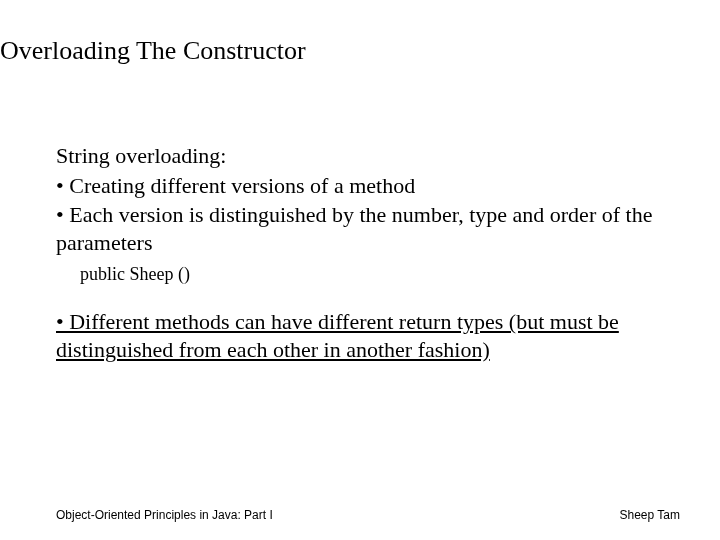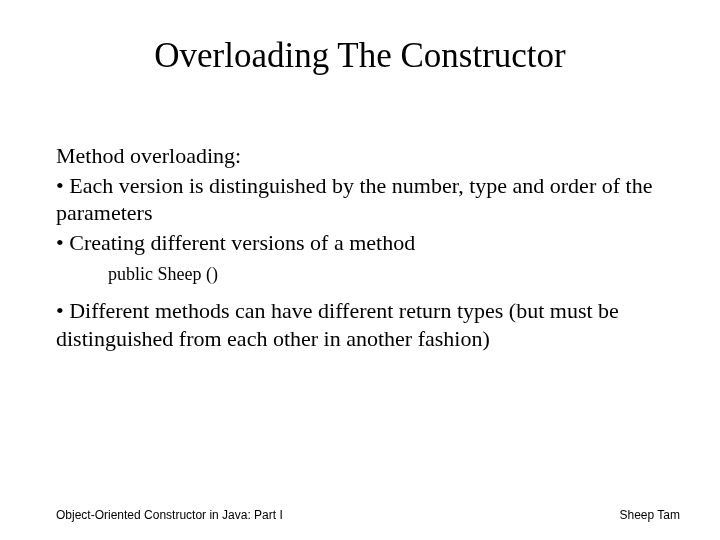--- a/index.html
+++ b/index.html
@@ -16,38 +16,38 @@
     position: relative;
     width: 720px;
     height: 540px;
     box-sizing: border-box;
   }
   .title {
     position: absolute;
     top: 36px;
     left: 0;
     right: 0;
-    text-align: center;
-    font-size: 35px;
+    text-align: left;
+    font-size: 26px;
     font-weight: 400;
   }
   .body {
     position: absolute;
     top: 142px;
     left: 56px;
     right: 40px;
     font-size: 22px;
     line-height: 1.25;
   }
   .p {
     margin: 0 0 2px 0;
   }
   .code {
     font-size: 18px;
-    margin: 6px 0 0 52px;
+    margin: 6px 0 0 24px;
     line-height: 1.35;
   }
   .footer {
     position: absolute;
     bottom: 18px;
     left: 56px;
     right: 40px;
     font-family: Arial, Helvetica, sans-serif;
     font-size: 12px;
     display: flex;
@@ -55,27 +55,27 @@
   }
 </style>
 </head>
 <body>
 
 <div class="slide">
 
   <div class="title">Overloading The Constructor</div>
 
   <div class="body">
-    <p class="p">Method overloading:</p>
+    <p class="p">String overloading:</p>
+    <p class="p">• Creating different versions of a method</p>
     <p class="p">• Each version is distinguished by the number, type and order of the parameters</p>
-    <p class="p">• Creating different versions of a method</p>
     <div class="code">
       <div>public Sheep ()</div>
     </div>
-    <p class="p" style="margin-top:11px;">• Different methods can have different return types (but must be distinguished from each other in another fashion)</p>
+    <p class="p" style="margin-top:22px;text-decoration:underline;">• Different methods can have different return types (but must be distinguished from each other in another fashion)</p>
   </div>
 
   <div class="footer">
-    <span>Object-Oriented Constructor in Java: Part I</span>
+    <span>Object-Oriented Principles in Java: Part I</span>
     <span>Sheep Tam</span>
   </div>
 
 </div>
 
 </body></html>

